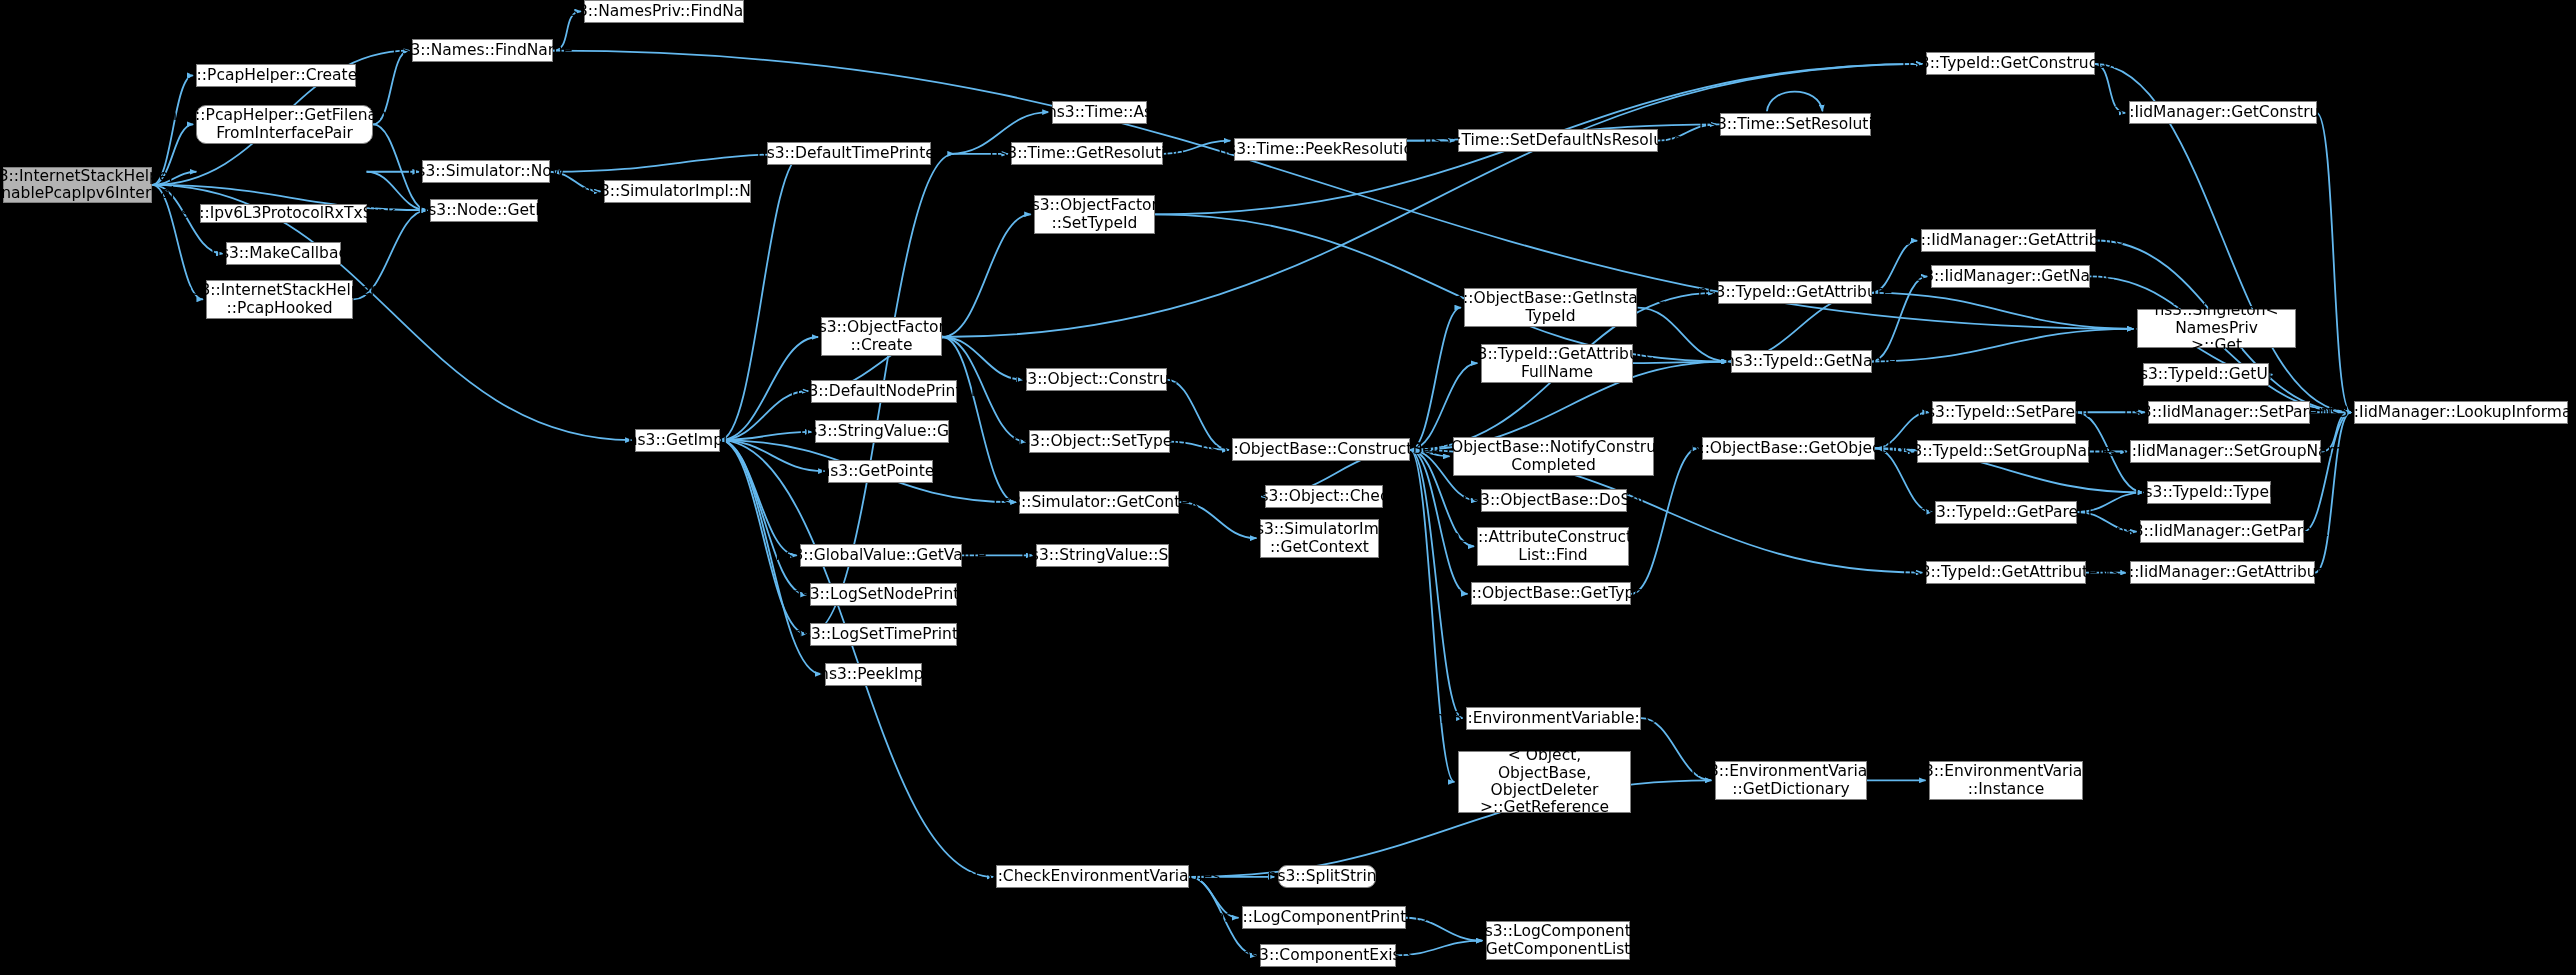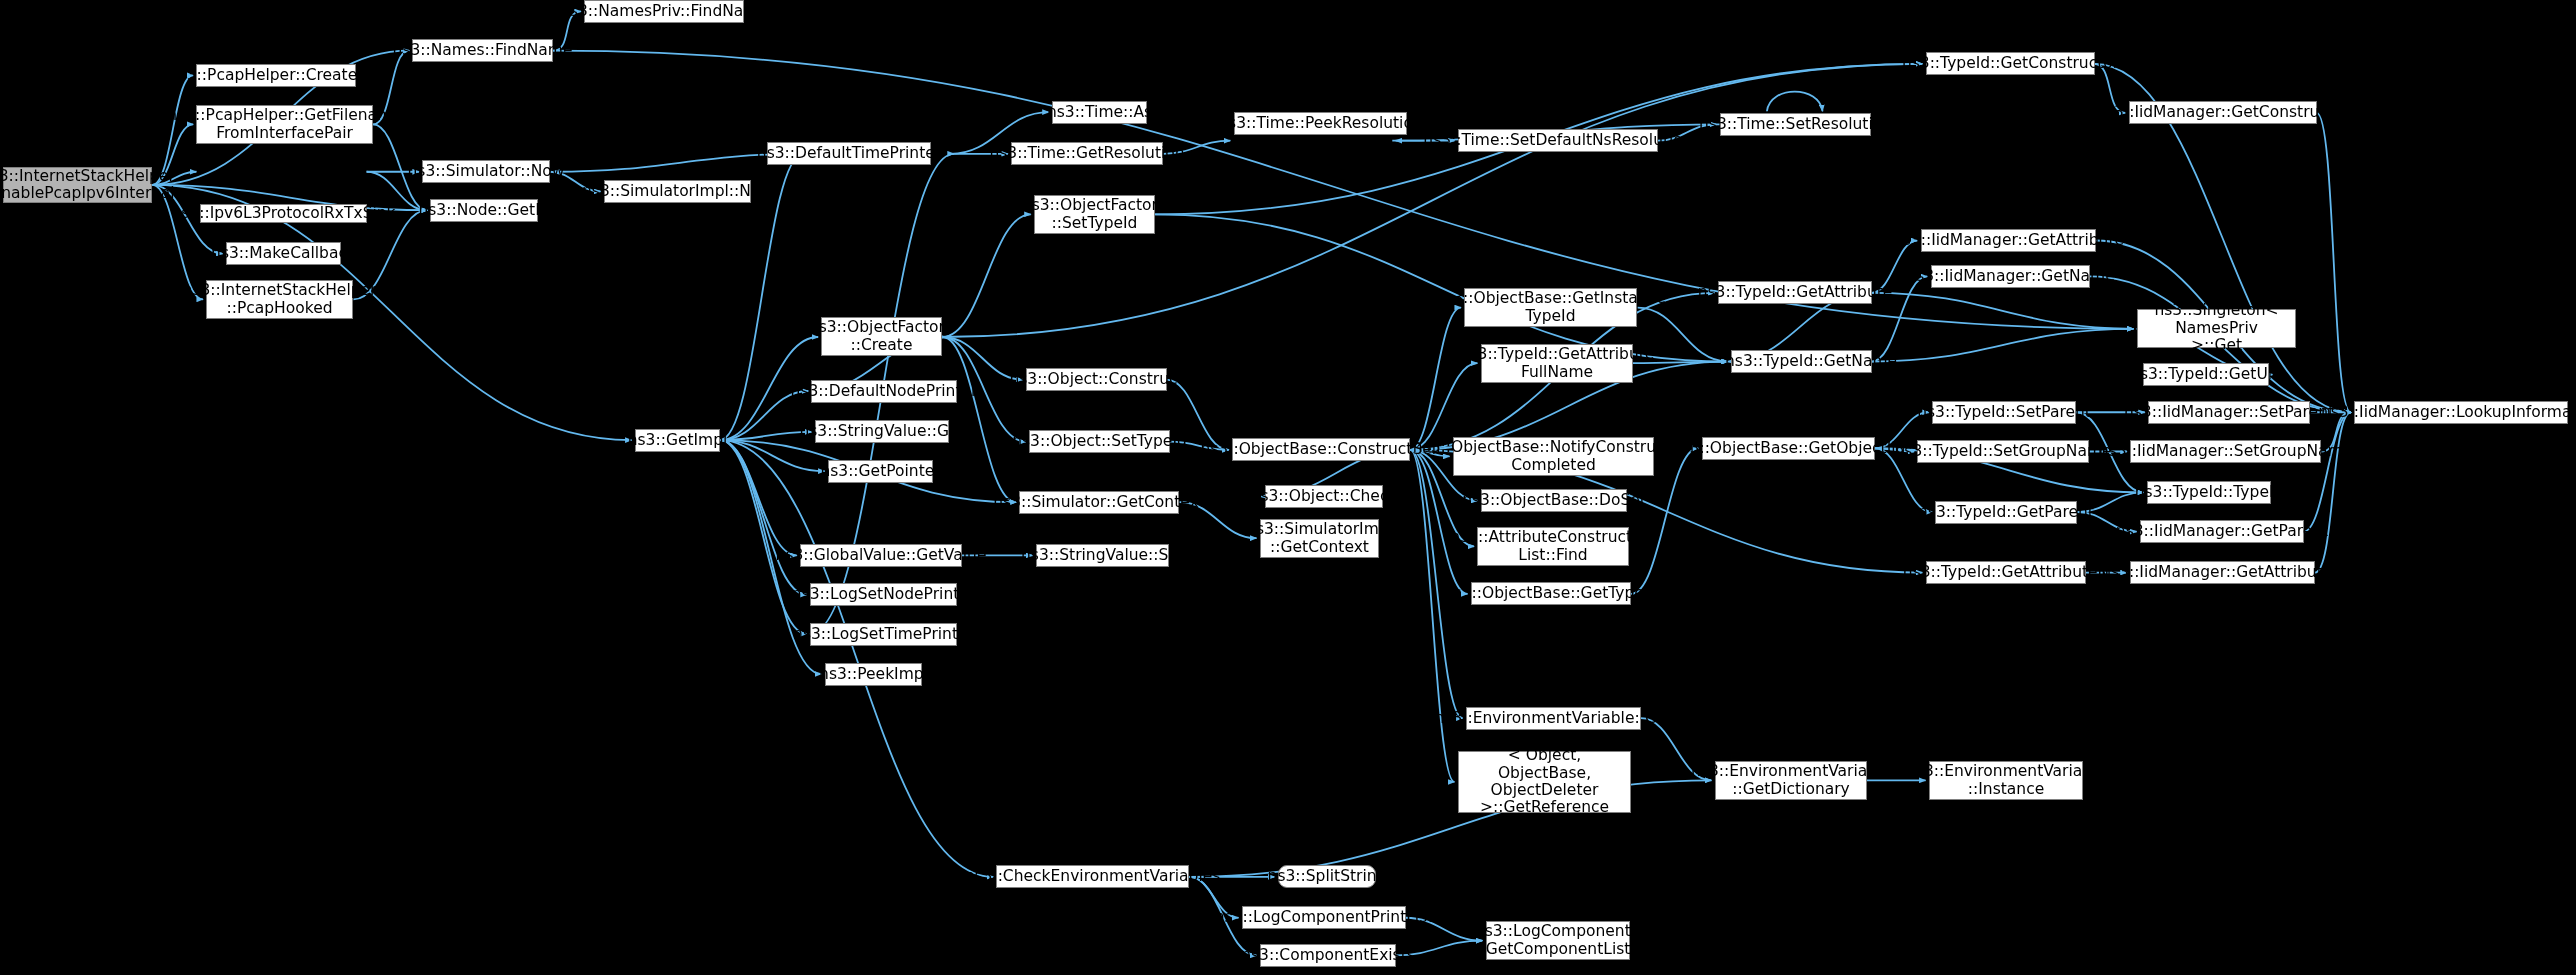--- a/index.html
+++ b/index.html
@@ -118,35 +118,35 @@
         <path d="M 1454 1072 C 1741.1 1072 1804.9 954 2092 954" marker-end="url(#ah)"></path>
         <path d="M 1718 1122 C 1760.3 1122 1769.7 1150 1812 1150" marker-end="url(#ah)"></path>
         <path d="M 1706 1168 C 1753.7 1168 1764.3 1150 1812 1150" marker-end="url(#ah)"></path>
         <path d="M 1724 550 C 1748.3 550 1753.7 956 1778 956" marker-end="url(#ah)"></path>
       </g>
   </svg>
   <div id="node-layer">
       <div class="node root" style="left: 3.3px; top: 167px; width: 149px; height: 36px;"><span>ns3::InternetStackHelper
 ::EnablePcapIpv6Internal</span></div>
       <div class="node" style="left: 196px; top: 64px; width: 160px; height: 23px;"><span>ns3::PcapHelper::CreateFile</span></div>
-      <div class="node" style="left: 196px; top: 105px; width: 177px; height: 39px;"><span>ns3::PcapHelper::GetFilename
+      <div class="node" style="left: 196px; top: 105px; width: 177px; height: 39px; border-radius: 10px;"><span>ns3::PcapHelper::GetFilename
 FromInterfacePair</span></div>
       <div class="node" style="left: 200px; top: 168px; width: 167px; height: 19px; margin-top: 36px;"><span>ns3::Ipv6L3ProtocolRxTxSink</span></div>
       <div class="node" style="left: 226px; top: 242px; width: 115px; height: 23px;"><span>ns3::MakeCallback</span></div>
       <div class="node" style="left: 206px; top: 280px; width: 147px; height: 39px;"><span>ns3::InternetStackHelper
 ::PcapHooked</span></div>
       <div class="node" style="left: 412px; top: 39px; width: 141px; height: 23px;"><span>ns3::Names::FindName</span></div>
       <div class="node" style="left: 584px; top: 0px; width: 160px; height: 23px;"><span>ns3::NamesPriv::FindName</span></div>
       <div class="node" style="left: 422px; top: 160px; width: 128px; height: 23px;"><span>ns3::Simulator::Now</span></div>
       <div class="node" style="left: 430px; top: 199px; width: 108px; height: 23px;"><span>ns3::Node::GetId</span></div>
       <div class="node" style="left: 604px; top: 180px; width: 147px; height: 23px;"><span>ns3::SimulatorImpl::Now</span></div>
       <div class="node" style="left: 767px; top: 142px; width: 164px; height: 23px;"><span>ns3::DefaultTimePrinter</span></div>
       <div class="node" style="left: 1052px; top: 101px; width: 95px; height: 23px;"><span>ns3::Time::As</span></div>
       <div class="node" style="left: 1011px; top: 142px; width: 152px; height: 23px;"><span>ns3::Time::GetResolution</span></div>
-      <div class="node" style="left: 1234px; top: 112px; width: 173px; height: 23px;"><span>ns3::Time::PeekResolution</span></div>
+      <div class="node" style="left: 1234px; top: 138px; width: 173px; height: 23px;"><span>ns3::Time::PeekResolution</span></div>
       <div class="node" style="left: 1458px; top: 129px; width: 200px; height: 23px;"><span>ns3::Time::SetDefaultNsResolution</span></div>
       <div class="node" style="left: 1720px; top: 113px; width: 151px; height: 23px;"><span>ns3::Time::SetResolution</span></div>
       <div class="node" style="left: 1926px; top: 52px; width: 169px; height: 23px;"><span>ns3::TypeId::GetConstructor</span></div>
       <div class="node" style="left: 2129px; top: 101px; width: 188px; height: 23px;"><span>ns3::IidManager::GetConstructor</span></div>
       <div class="node" style="left: 1034px; top: 195px; width: 121px; height: 39px;"><span>ns3::ObjectFactory
 ::SetTypeId</span></div>
       <div class="node" style="left: 821px; top: 317px; width: 121px; height: 39px;"><span>ns3::ObjectFactory
 ::Create</span></div>
       <div class="node" style="left: 635px; top: 429px; width: 85px; height: 23px;"><span>ns3::GetImpl</span></div>
       <div class="node" style="left: 811px; top: 380px; width: 146px; height: 23px;"><span>ns3::DefaultNodePrinter</span></div>

